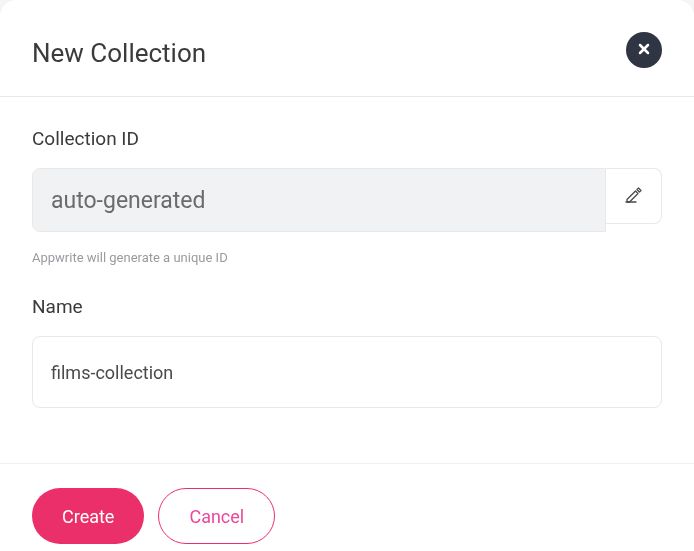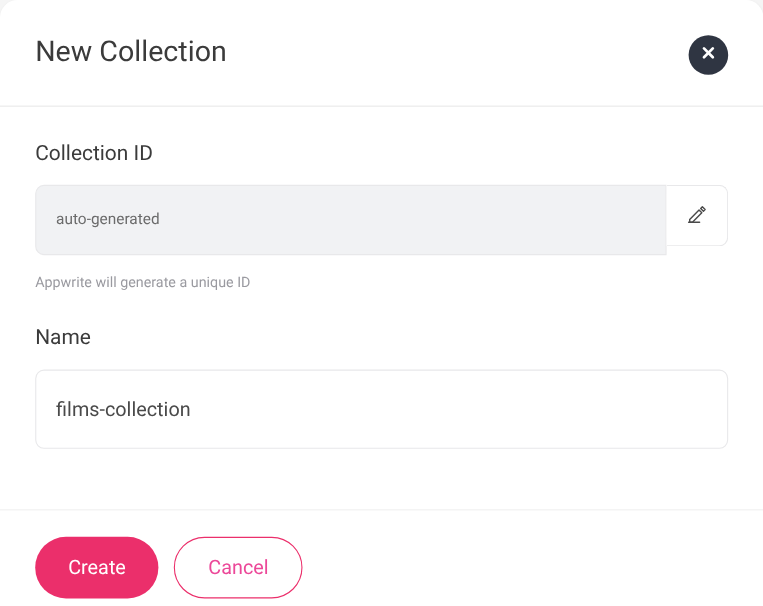--- a/index.html
+++ b/index.html
@@ -19,21 +19,21 @@
     .modal {
       background: #ffffff;
       border-radius: 16px;
       width: 694px;
       overflow: hidden;
       box-shadow: 0 1px 3px rgba(0,0,0,0.05);
     }
     .modal-header {
       display: flex;
       justify-content: space-between;
-      align-items: flex-start;
+      align-items: flex-end;
       padding: 32px 32px 28px 32px;
       border-bottom: 1px solid #e8e8e8;
       gap: 32px;
     }
     .modal-title {
       font-size: 26px;
       font-weight: 400;
       color: #3b3b3b;
     }
     .close-button {
@@ -64,21 +64,21 @@
       margin-bottom: 18px;
     }
     .input-row {
       display: flex;
       gap: 0;
     }
     .text-input {
       flex: 1;
       height: 64px;
       padding: 0 18px;
-      font-size: 14px;
+      font-size: 23px;
       color: #6b6b6b;
       border: 1px solid #e8e8ea;
       border-radius: 8px 0 0 8px;
       background: #f1f2f4;
       outline: none;
       font-family: inherit;
     }
     .text-input.readonly {
       background: #f1f2f4;
     }

